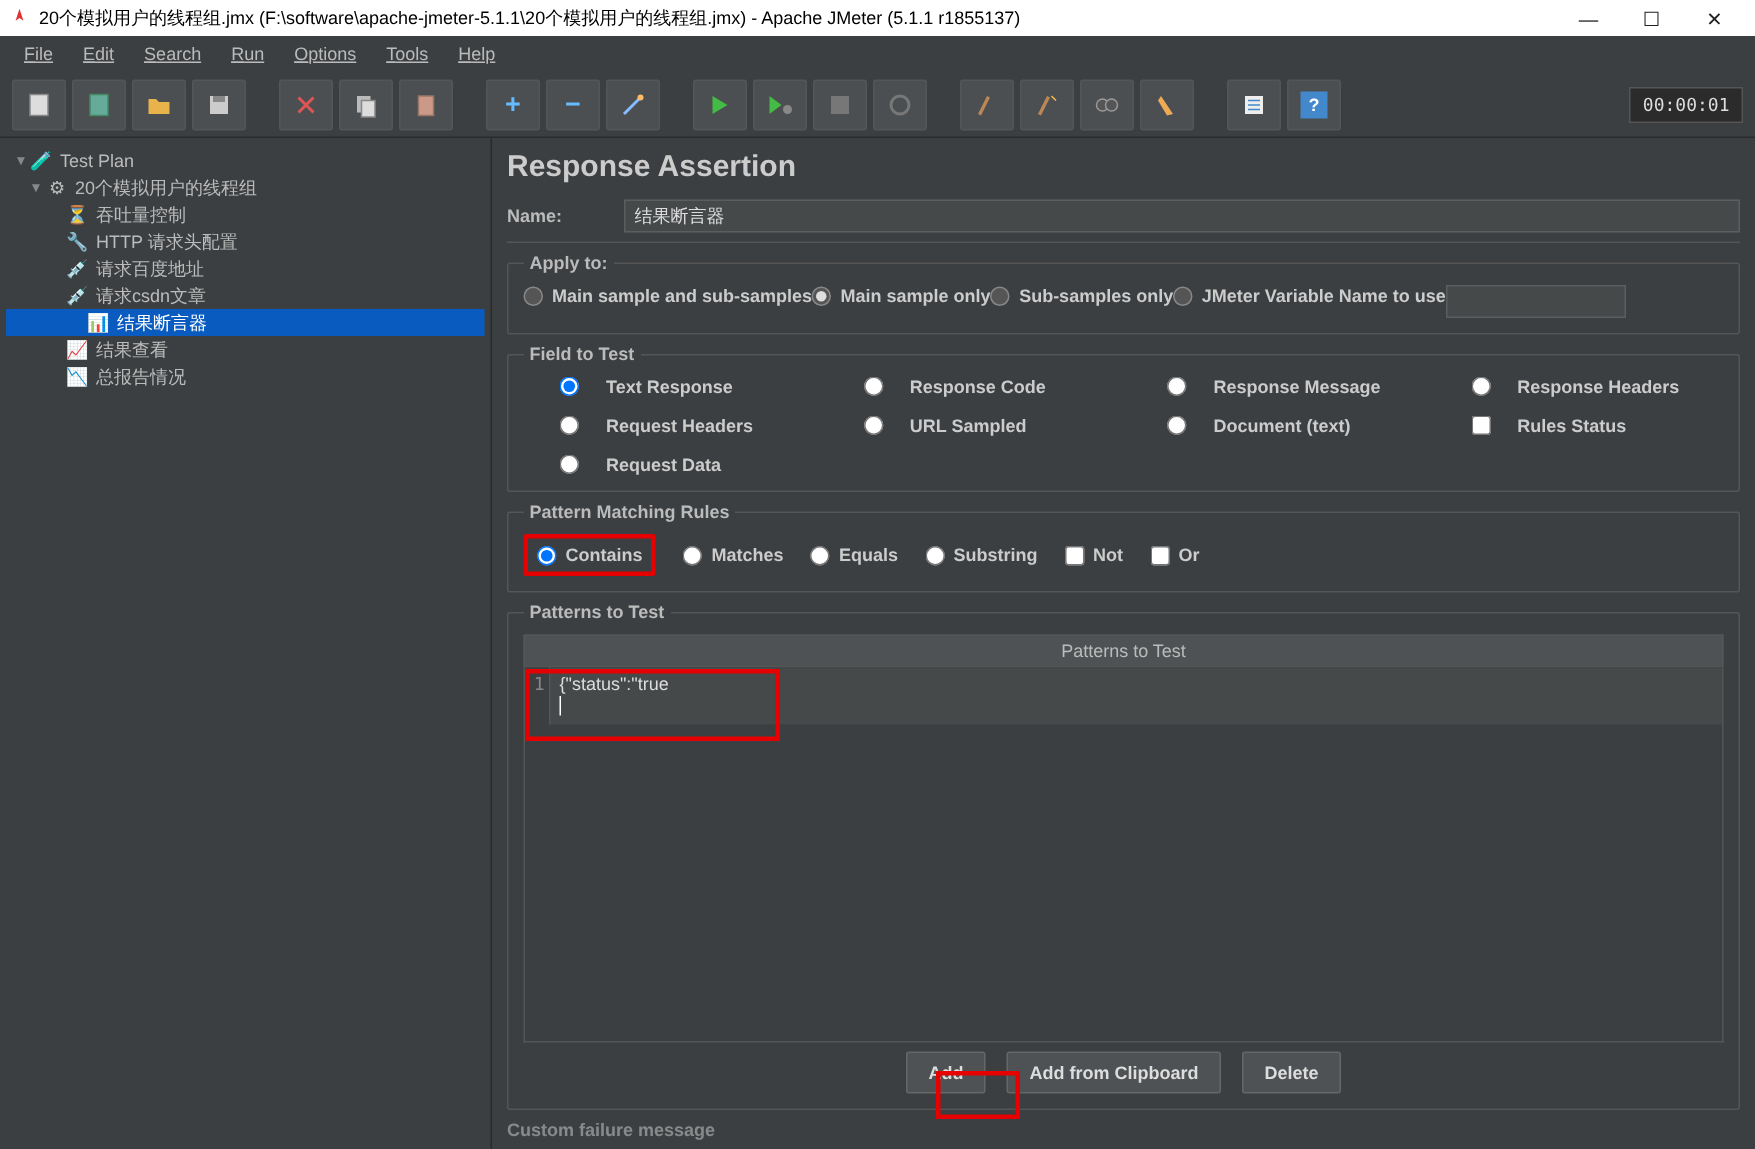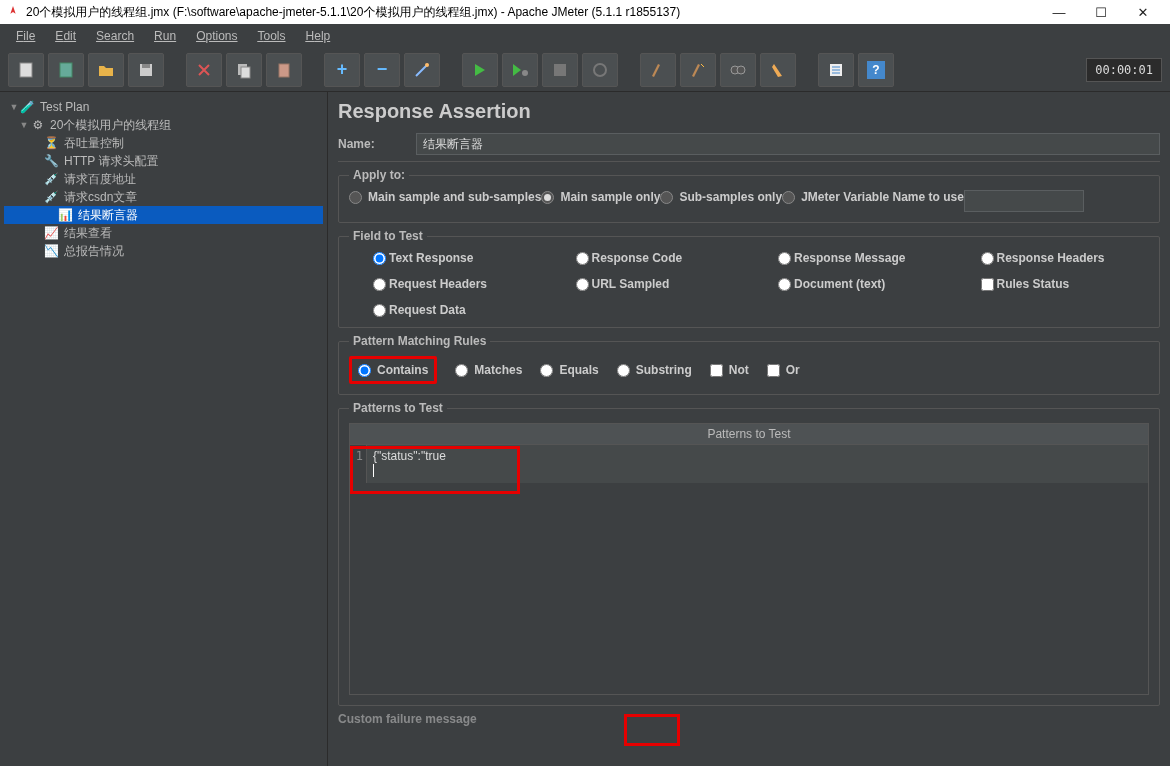--- a/index.html
+++ b/index.html
@@ -38,21 +38,21 @@
 
 fieldset { border: 1px solid #555; border-radius: 2px; margin: 6px 0; padding: 8px 10px 10px; }
 fieldset legend { color: #bbb; font-size: 12px; padding: 0 4px; font-weight: bold; }
 .radio-row { display: flex; align-items: flex-start; flex-wrap: wrap; }
 .radio-row label { display: flex; align-items: center; gap: 6px; color: #ccc; font-weight: bold; font-size: 12px; }
 .radio-row input[type=radio] { appearance: none; width: 13px; height: 13px; border-radius: 50%; border: 1px solid #888; background: #555; position: relative; }
 .radio-row input[type=radio]:checked::after { content: ''; position: absolute; inset: 2px; border-radius: 50%; background: #ddd; }
 .varname { background: #45494a; border: 1px solid #5a5e60; width: 120px; height: 22px; }
 
 .field-grid { display: grid; grid-template-columns: repeat(4, 1fr); gap: 12px 10px; }
-.field-grid label { display: flex; align-items: flex-end; gap: 3px; color: #ccc; font-weight: bold; font-size: 12px; padding-left: 24px; }
+.field-grid label { display: flex; align-items: flex-start; gap: 18px; color: #ccc; font-weight: bold; font-size: 12px; padding-left: 24px; }
 
 .pmr { display: flex; gap: 18px; }
 .pmr label { display: flex; align-items: center; gap: 6px; color: #ccc; font-weight: bold; }
 
 .hl-contains { border: 3px solid #e60000; padding: 4px 6px; border-radius: 2px; display: inline-flex; align-items: center; gap: 6px; }
 .hl-patternbox { border: 3px solid #e60000; width: 170px; height: 48px; position: absolute; left: 350px; top: 446px; pointer-events: none; z-index: 5; }
 .hl-add { border: 3px solid #e60000; position: absolute; left: 624px; top: 714px; width: 56px; height: 32px; pointer-events: none; z-index: 5; }
 
 .patterns-head { background: #4e5254; text-align: center; color: #bbb; font-size: 12px; padding: 3px 0; border: 1px solid #555; }
 .patterns-body { background: #3c3f41; height: 250px; border: 1px solid #555; border-top: none; }
@@ -359,20 +359,25 @@
     <fieldset style="position:relative">
       <legend>Patterns to Test</legend>
       <div class="patterns-head">Patterns to Test</div>
       <div class="patterns-body">
         <div class="pat-row">
           <div class="ln">1</div>
           <div class="cell"><span>{"status":"true</span>
 <span class="cursor"></span></div>
         </div>
       </div>
+      <div class="btnrow">
+        <button class="btn">Add</button>
+        <button class="btn">Add from Clipboard</button>
+        <button class="btn">Delete</button>
+      </div>
     </fieldset>
 
     <div class="footer-label">Custom failure message</div>
   </div>
 </div>
 
 <div class="hl-patternbox"></div>
 <div class="hl-add"></div>
 
 </body></html>

